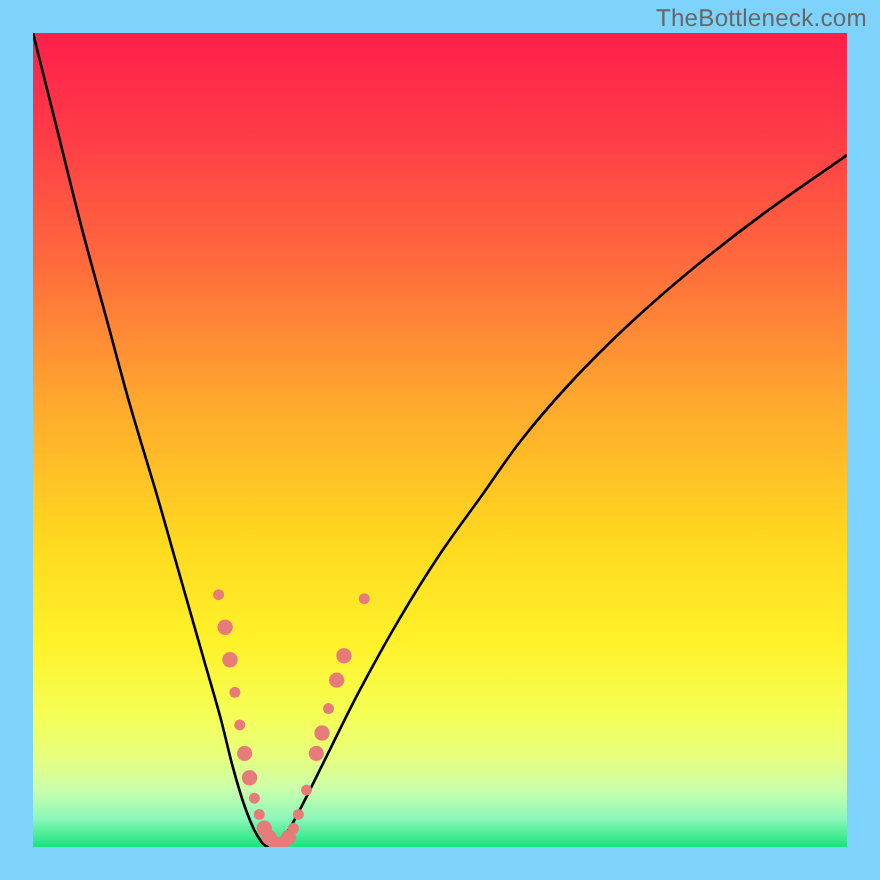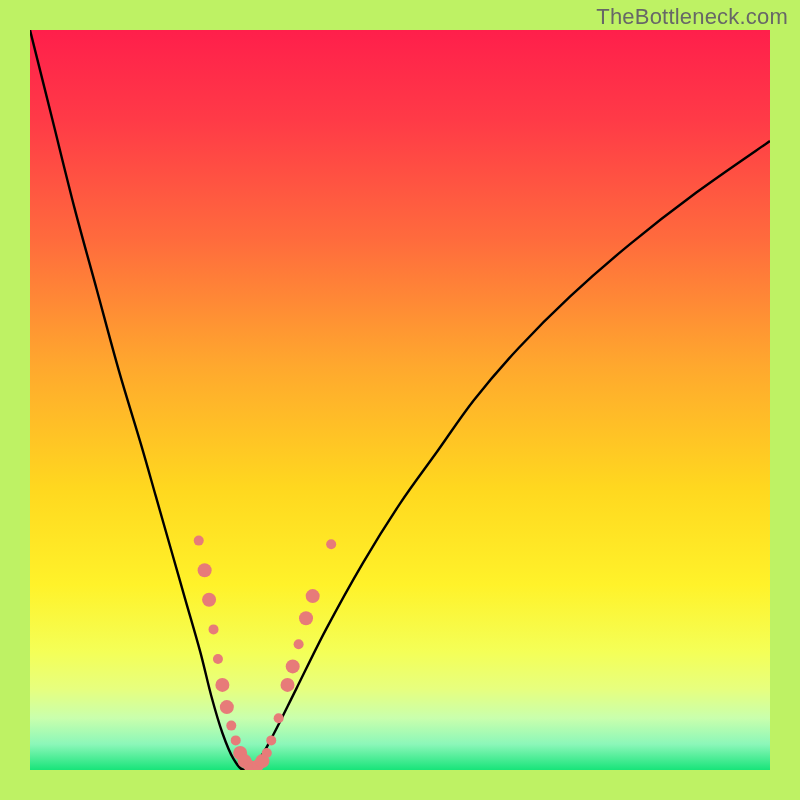--- a/index.html
+++ b/index.html
@@ -8,21 +8,21 @@
     width: 800px;
     height: 800px;
     background: #000;
     overflow: hidden;
     font-family: Arial, Helvetica, sans-serif;
   }
   .frame {
     position: absolute;
     left: 0; top: 0;
     width: 800px; height: 800px;
-    background: #bef264;
+    background: #7dd3fc;
   }
   .plot {
     position: absolute;
     left: 30px;
     top: 30px;
     width: 740px;
     height: 740px;
     overflow: hidden;
   }
   .watermark {

